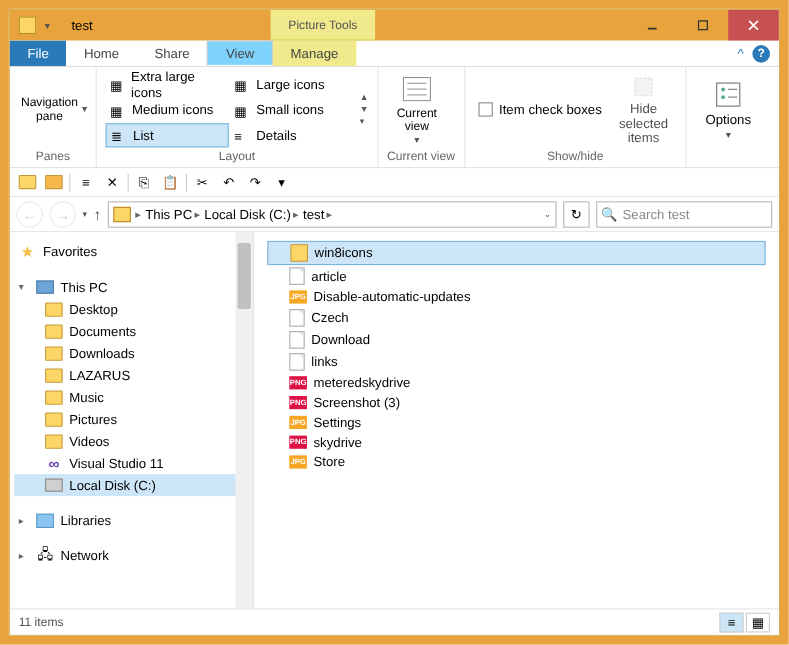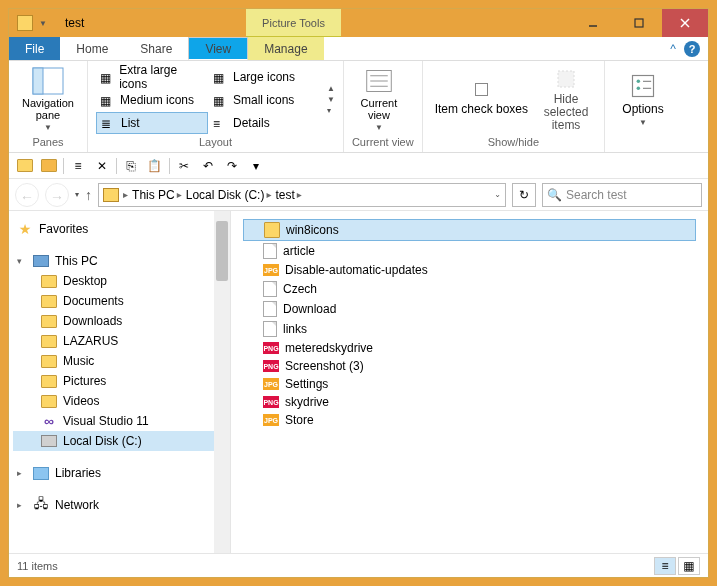--- a/index.html
+++ b/index.html
@@ -13,39 +13,39 @@
 .titlebar-context { background: #f0ea8c; padding: 0 16px; display: flex; align-items: center; font-size: 11px; color: #555; border-bottom: 1px solid #c9c236; }
 .titlebar-buttons { display: flex; margin-left: auto; }
 .titlebar-btn { width: 46px; display: flex; align-items: center; justify-content: center; color: #333; }
 .titlebar-btn.close { background: #c75050; color: #fff; }
 .titlebar-btn svg { width: 10px; height: 10px; }
 
 
 .ribbon-tabs { height: 24px; display: flex; align-items: stretch; background: #fff; border-bottom: 1px solid #ddd; }
 .ribbon-tab { padding: 0 16px; display: flex; align-items: center; color: #444; cursor: pointer; }
 .ribbon-tab.file { background: #2a7ab9; color: #fff; }
-.ribbon-tab.active { border: 1px solid #ccc; border-bottom: 1px solid #fff; background: #0ea5e9; }
+.ribbon-tab.active { border: 1px solid #ccc; border-bottom: 1px solid #fff; background: #7dd3fc; }
 .ribbon-tab.context { background: #f0ea8c; }
 .ribbon-right { margin-left: auto; display: flex; align-items: center; gap: 8px; padding-right: 8px; }
 .help-icon { width: 16px; height: 16px; background: #2a7ab9; border-radius: 50%; color: #fff; display: flex; align-items: center; justify-content: center; font-size: 11px; font-weight: bold; }
 
 
 .ribbon { height: 92px; background: #fff; border-bottom: 1px solid #ddd; display: flex; }
 .ribbon-group { border-right: 1px solid #e5e5e5; padding: 4px 8px; display: flex; flex-direction: column; }
 .ribbon-group-body { flex: 1; display: flex; align-items: center; gap: 4px; }
 .ribbon-group-label { text-align: center; font-size: 11px; color: #666; padding-top: 2px; }
-.nav-pane-btn { display: flex; flex-direction: column; align-items: center; gap: 2px; width: 62px; }
+.nav-pane-btn { display: flex; flex-direction: row; align-items: center; gap: 2px; width: 62px; }
 .nav-pane-btn .big-icon { width: 32px; height: 28px; }
 .layout-grid { display: grid; grid-template-columns: repeat(2, 112px); grid-auto-rows: 22px; gap: 1px; }
 .layout-item { display: flex; align-items: center; gap: 4px; padding: 0 4px; font-size: 11px; }
 .layout-item.selected { background: #cde6f7; border: 1px solid #7ab5e0; }
 .layout-icon { width: 16px; height: 12px; display: inline-block; }
 .curview-btn { display: flex; flex-direction: column; align-items: center; gap: 2px; width: 54px; }
 .showhide-col { display: flex; flex-direction: column; gap: 4px; padding: 2px 4px; }
-.check-row { display: flex; align-items: center; gap: 6px; font-size: 11px; white-space: nowrap; flex-direction: column; }
+.check-row { display: flex; align-items: flex-start; gap: 6px; font-size: 11px; white-space: nowrap; }
 .check-box { width: 13px; height: 13px; border: 1px solid #888; background: #fff; }
 .underline-red { border-bottom: 2px solid #d00; }
 .hide-btn, .options-btn { display: flex; flex-direction: column; align-items: center; gap: 2px; width: 60px; opacity: 0.7; font-size:11px; }
 .options-btn { opacity: 1; }
 
 
 .qat { height: 26px; background: #fff; border-bottom: 1px solid #e5e5e5; display: flex; align-items: center; gap: 4px; padding: 0 6px; }
 .qat-btn { width: 20px; height: 20px; display: flex; align-items: center; justify-content: center; }
 
 

